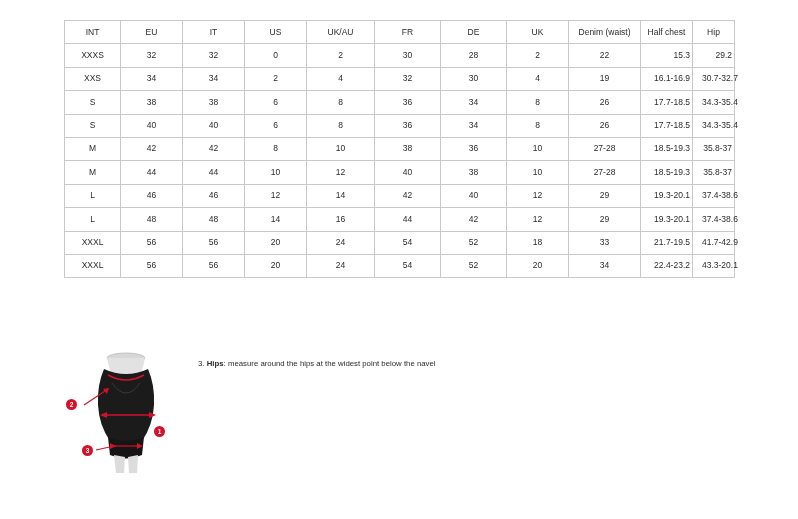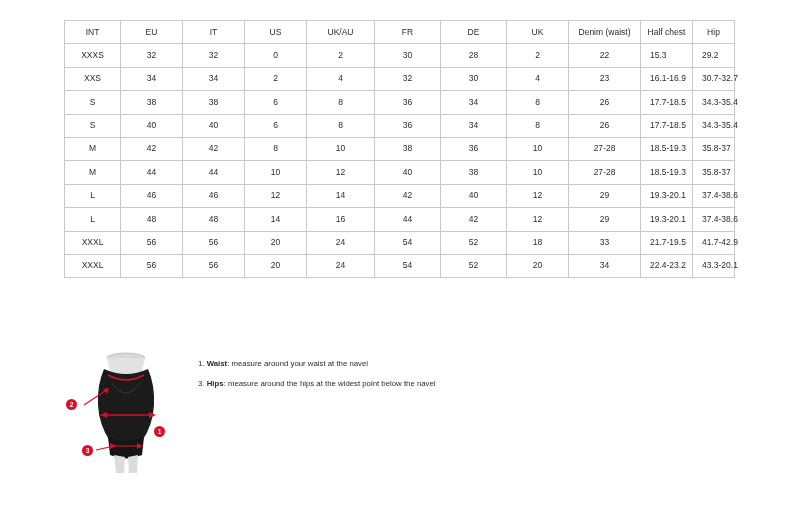--- a/index.html
+++ b/index.html
@@ -54,21 +54,21 @@
   col.c3 { width: 62px; }
   col.c4 { width: 68px; }
   col.c5 { width: 66px; }
   col.c6 { width: 66px; }
   col.c7 { width: 62px; }
   col.c8 { width: 72px; }
   col.c9 { width: 52px; }
   col.c10 { width: 42px; }
   
   table.size-table td.left-pad {
-    text-align: left;
+    text-align: right;
     padding-left: 9px;
   }
   
   .measure-section {
     position: absolute;
     left: 64px;
     top: 349px;
     width: 680px;
   }
   .measure-title {
@@ -167,21 +167,21 @@
         </tr>
         <tr>
           <td>XXS</td>
           <td>34</td>
           <td>34</td>
           <td>2</td>
           <td>4</td>
           <td>32</td>
           <td>30</td>
           <td>4</td>
-          <td>23</td>
+          <td>19</td>
           <td class="left-pad">16.1-16.9</td>
           <td class="left-pad">30.7-32.7</td>
         </tr>
         <tr>
           <td>S</td>
           <td>38</td>
           <td>38</td>
           <td>6</td>
           <td>8</td>
           <td>36</td>
@@ -320,24 +320,20 @@
           <polygon points="79,97 73,94 73,100" fill="#d3122a"></polygon>
         </svg>
 
         <div class="bullet-num b1">1</div>
         <div class="bullet-num b2">2</div>
         <div class="bullet-num b3">3</div>
       </div>
 
       <div class="notes">
         <div class="note">
-          <span>1.</span>
-          <b>Waist</b><span>: measure around your waist at the navel</span>
-        </div>
-        <div class="note">
           <span>3.</span>
           <b>Hips</b><span>: measure around the hips at the widest point below the navel</span>
         </div>
       </div>
 
     </div>
   </div>
 
 </div>
 

